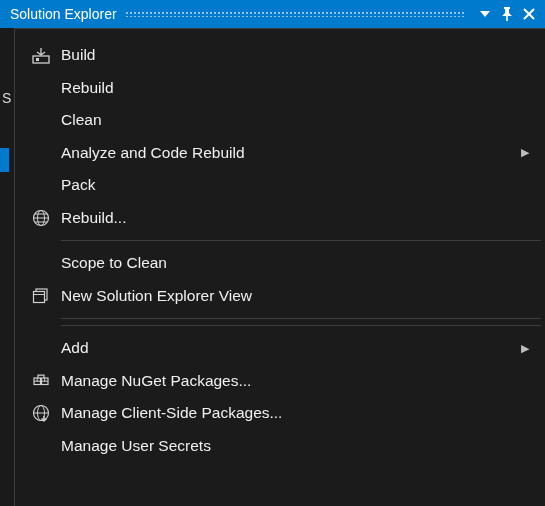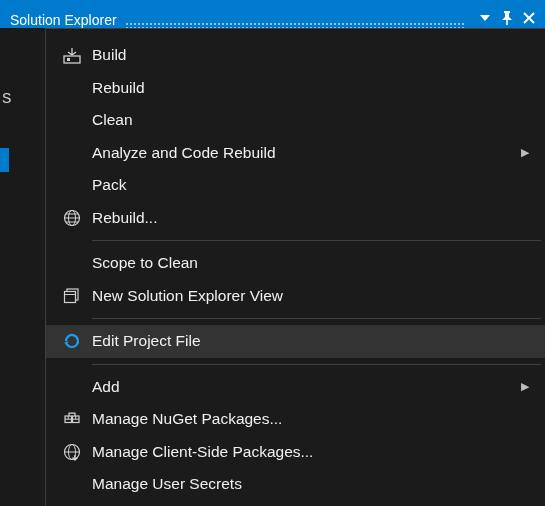--- a/index.html
+++ b/index.html
@@ -9,21 +9,21 @@
       width: 545px;
       height: 506px;
       overflow: hidden;
       color: #f0f0f0;
       font-size: 15px;
     }
     .titlebar {
       background: #007acc;
       height: 28px;
       display: flex;
-      align-items: flex-end;
+      align-items: center;
       padding: 0 6px 0 10px;
       color: #ffffff;
       font-size: 14px;
     }
     .titlebar .title-text { flex: 0 0 auto; margin-right: 8px; }
     .titlebar .title-dots {
       flex: 1;
       height: 6px;
       background-image: radial-gradient(rgba(255,255,255,0.55) 0.8px, transparent 1px);
       background-size: 4px 4px;
@@ -63,21 +63,20 @@
       height: 24px;
       background: #007acc;
     }
     .menu-panel {
       flex: 1;
       background: #1b1b1c;
       border: 1px solid #3e3e42;
       border-right: none;
       border-bottom: none;
       padding-top: 10px;
-      margin-left: 31px;
     }
     .menu-item {
       display: flex;
       align-items: center;
       height: 32.5px;
       padding: 0 10px 0 6px;
       cursor: default;
       position: relative;
     }
     .menu-item.highlighted {
@@ -198,29 +197,20 @@
           <rect x="4" y="2" width="11" height="11" fill="none" stroke="#d0d0d0" stroke-width="1.2"></rect>
           <rect x="1.5" y="4.5" width="11" height="11" fill="#1b1b1c" stroke="#d0d0d0" stroke-width="1.2"></rect>
           <line x1="1.5" y1="7.5" x2="12.5" y2="7.5" stroke="#d0d0d0" stroke-width="1"></line>
         </svg>
       </span>
       <span class="label">New Solution Explorer View</span>
     </div>
 
     <div class="menu-sep"></div>
 
-    <div class="menu-item highlighted">
-      <span class="icon-slot">
-        <svg width="18" height="18" viewBox="0 0 18 18">
-          <path d="M3 9 A6 6 0 1 1 3.8 12" fill="none" stroke="#1e9df0" stroke-width="2.2"></path>
-          <path d="M1.2 10.5 L5.5 9.3 L3.6 13.4 Z" fill="#1e9df0"></path>
-        </svg>
-      </span>
-      <span class="label">Edit Project File</span>
-    </div>
 
     <div class="menu-sep"></div>
 
     <div class="menu-item">
       <span class="icon-slot"></span>
       <span class="label">Add</span>
       <span class="submenu-arrow">▶</span>
     </div>
 
     <div class="menu-item">

